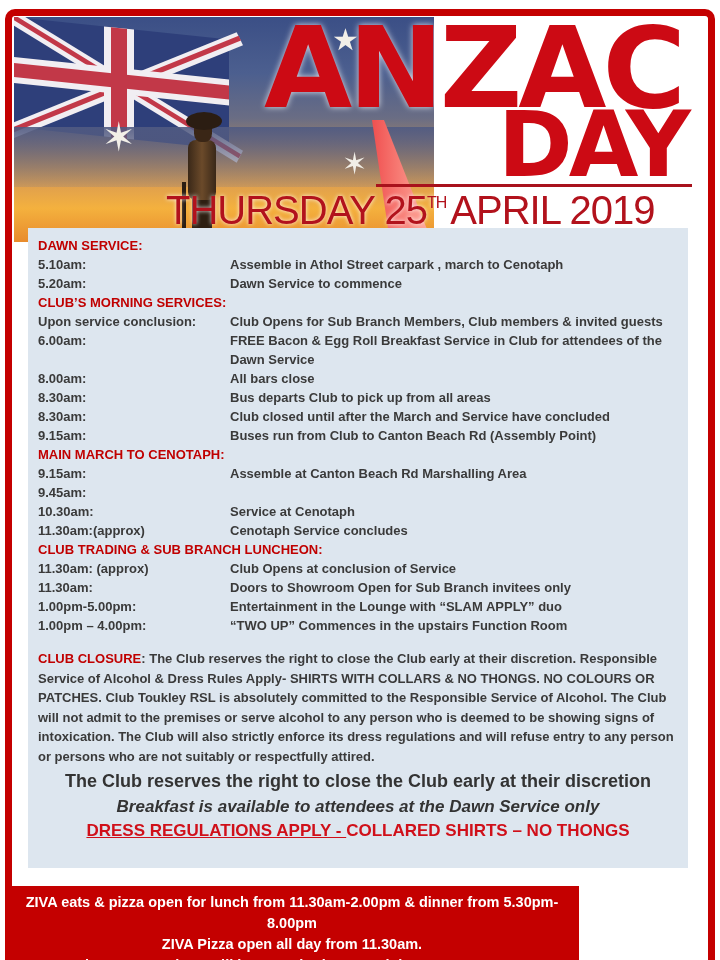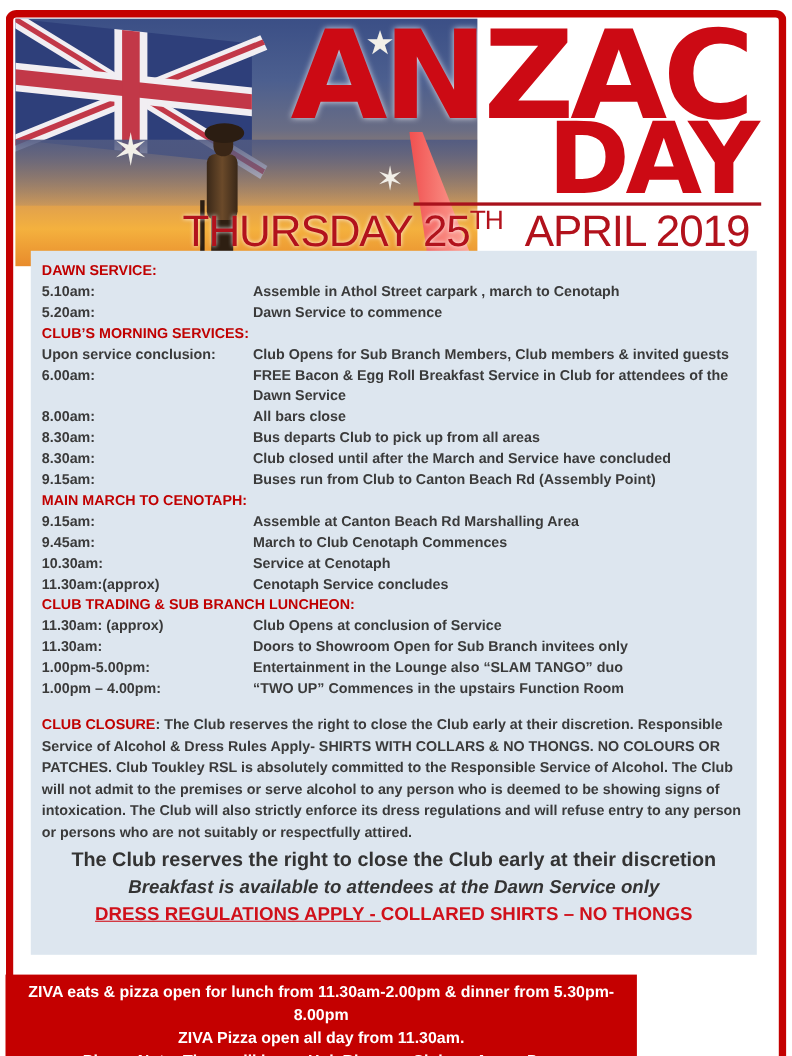--- a/index.html
+++ b/index.html
@@ -64,21 +64,21 @@
       font-family: "DejaVu Sans", sans-serif; font-weight: bold;
       font-size: 90px; letter-spacing: -4px; color: #cc0a14; line-height: 1;
     }
     .title-rule { position: absolute; left: 376px; top: 184px; width: 316px; height: 3px; background: #a8121c; }
     .title-date {
       position: absolute; left: 166px; top: 188px; width: 530px;
       font-family: "Liberation Sans", sans-serif; font-size: 40px; color: #b2121c;
       letter-spacing: -1px; line-height: 1.1; white-space: nowrap;
       text-shadow: 0 0 4px rgba(255,255,255,0.9);
     }
-    .title-date sup { font-size: 24px; vertical-align: 16px; margin-right: 20px; }
+    .title-date sup { font-size: 16px; vertical-align: 16px; margin-right: 4px; }
 
     .info-box {
       position: absolute; left: 28px; top: 228px; width: 660px; height: 640px;
       background: #dde6ef;
       padding: 8px 10px 0 10px;
     }
     .section-heading {
       font-size: 13px; font-weight: bold; color: #c00000; height: 19px; line-height: 19px;
     }
     .row { display: flex; font-size: 13px; font-weight: bold; color: #3a3a3a; line-height: 19px; }
@@ -176,21 +176,20 @@
       </div>
   </div>
   <div>
     <div class="section-heading">MAIN MARCH TO CENOTAPH:</div>
     <div class="row">
         <span class="time">9.15am:</span>
         <span class="desc">Assemble at Canton Beach Rd Marshalling Area</span>
       </div>
     <div class="row">
         <span class="time">9.45am:</span>
-        <span class="desc">March to Club Cenotaph Commences</span>
       </div>
     <div class="row">
         <span class="time">10.30am:</span>
         <span class="desc">Service at Cenotaph</span>
       </div>
     <div class="row">
         <span class="time">11.30am:(approx)</span>
         <span class="desc">Cenotaph Service concludes</span>
       </div>
   </div>
@@ -199,21 +198,21 @@
     <div class="row">
         <span class="time">11.30am: (approx)</span>
         <span class="desc">Club Opens at conclusion of Service</span>
       </div>
     <div class="row">
         <span class="time">11.30am:</span>
         <span class="desc">Doors to Showroom Open for Sub Branch invitees only</span>
       </div>
     <div class="row">
         <span class="time">1.00pm-5.00pm:</span>
-        <span class="desc">Entertainment in the Lounge also “SLAM TANGO” duo</span>
+        <span class="desc">Entertainment in the Lounge with “SLAM APPLY” duo</span>
       </div>
     <div class="row">
         <span class="time">1.00pm – 4.00pm:</span>
         <span class="desc">“TWO UP” Commences in the upstairs Function Room</span>
       </div>
   </div>
 
   <p class="closure"><span class="closure-label">CLUB CLOSURE</span><span>: The Club reserves the right to close the Club early at their discretion. Responsible Service of Alcohol &amp; Dress Rules Apply- SHIRTS WITH COLLARS &amp; NO THONGS. NO COLOURS OR PATCHES. Club Toukley RSL is absolutely committed to the Responsible Service of Alcohol. The Club will not admit to the premises or serve alcohol to any person who is deemed to be showing signs of intoxication. The Club will also strictly enforce its dress regulations and will refuse entry to any person or persons who are not suitably or respectfully attired.</span></p>
 
   <div class="notice-1">The Club reserves the right to close the Club early at their discretion</div>

